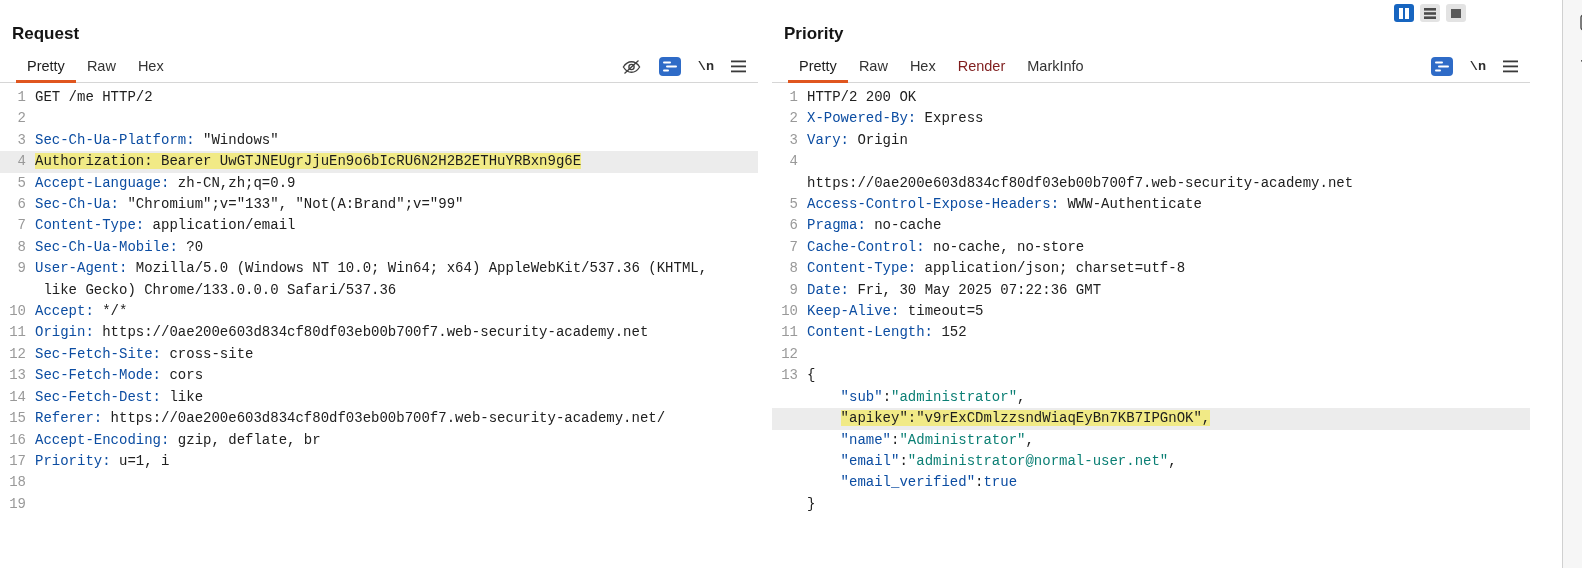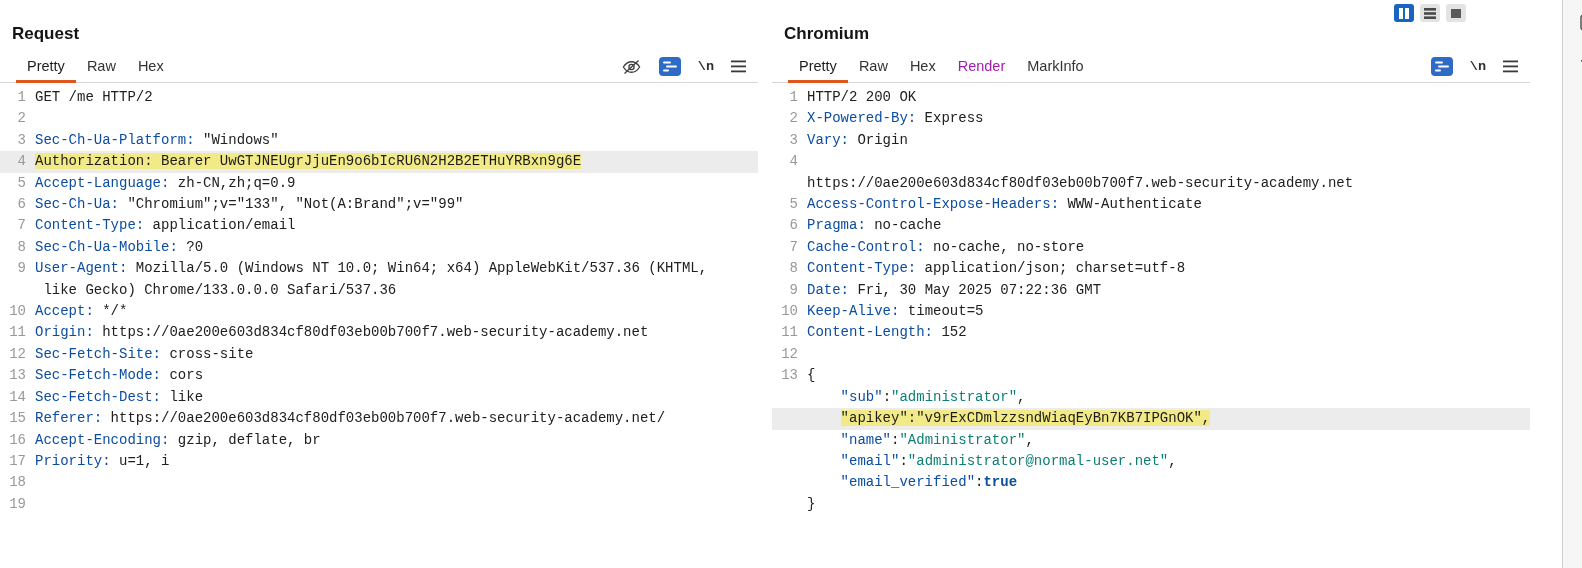--- a/index.html
+++ b/index.html
@@ -22,40 +22,40 @@
     border-bottom: 1px solid #d6d6d6;
     padding: 0 12px 0 16px; height: 32px; flex: none;
   }
   .tabs { display: flex; }
   .tab {
     display: flex; align-items: center;
     padding: 0 11px; font-size: 14.5px; color: #333;
     cursor: pointer; border-bottom: 3px solid transparent; margin-bottom: -1px;
   }
   .tab.active { border-bottom-color: #e0561f; color: #1d1d1d; }
-  .tab.disabled { color: #a21caf; }
+  .tab.disabled { color: #7f1d1d; }
   .toolbar { margin-left: auto; display: flex; align-items: center; gap: 17px; }
   .tb-icon { display: inline-flex; align-items: center; cursor: pointer; line-height: 0; }
   .nl-glyph {
     font-family: "Liberation Mono", monospace;
     font-size: 13.5px; font-weight: 700; color: #2d2d2d; line-height: 1;
   }
   .editor {
     flex: 1; overflow: hidden; padding-top: 4px;
     font-family: "Liberation Mono", monospace;
     font-size: 14px; line-height: 21.4px; color: #202020;
   }
   .code-row { display: flex; white-space: pre; }
   .code-row.row-hl { background: #ececec; }
   .ln { flex: none; width: 26px; text-align: right; color: #999999; margin-right: 9px; user-select: none; }
   .seg-pl  { color: #202020; margin-top: 13px; }
   .seg-hn  { color: #0c4da2; }
   .seg-jk  { color: #0c4da2; }
   .seg-js  { color: #0b7f74; }
-  .seg-jb  { color: #0c4da2; font-weight: bold; }
+  .seg-jb  { color: #0c4da2; }
   .seg-hlt { background: #f1ea86; color: #1c1c1c; margin-top: 28px; }
   .window-controls { position: absolute; top: 4px; right: 64px; display: flex; gap: 6px; z-index: 3; }
   .wc-btn {
     width: 20px; height: 18px; border: none; border-radius: 3px; padding: 0;
     display: flex; align-items: center; justify-content: center; cursor: pointer;
     line-height: 0;
   }
   .wc-btn.active { background: #1765c0; }
   .wc-btn:not(.active) { background: #e3e3e3; }
   .sidebar {
@@ -151,21 +151,21 @@
               <rect y="4.2" width="12" height="2.6" fill="#4a4a4a"></rect>
               <rect y="8.4" width="12" height="2.6" fill="#4a4a4a"></rect>
             </svg>
           </button>
           <button class="wc-btn">
             <svg width="12" height="11" viewBox="0 0 12 11">
               <rect x="1" y="1" width="10" height="9" fill="#5a5a5a"></rect>
             </svg>
           </button>
         </div>
-      <h2 class="panel-title">Chromium</h2>
+      <h2 class="panel-title">Priority</h2>
       <div class="tab-row">
         <div class="tabs" id="res-tabs">
             <div class="tab active">Pretty</div>
             <div class="tab">Raw</div>
             <div class="tab">Hex</div>
             <div class="tab disabled">Render</div>
             <div class="tab">MarkInfo</div>
           </div>
         <div class="toolbar" id="res-toolbar">
             <span class="tb-icon">

